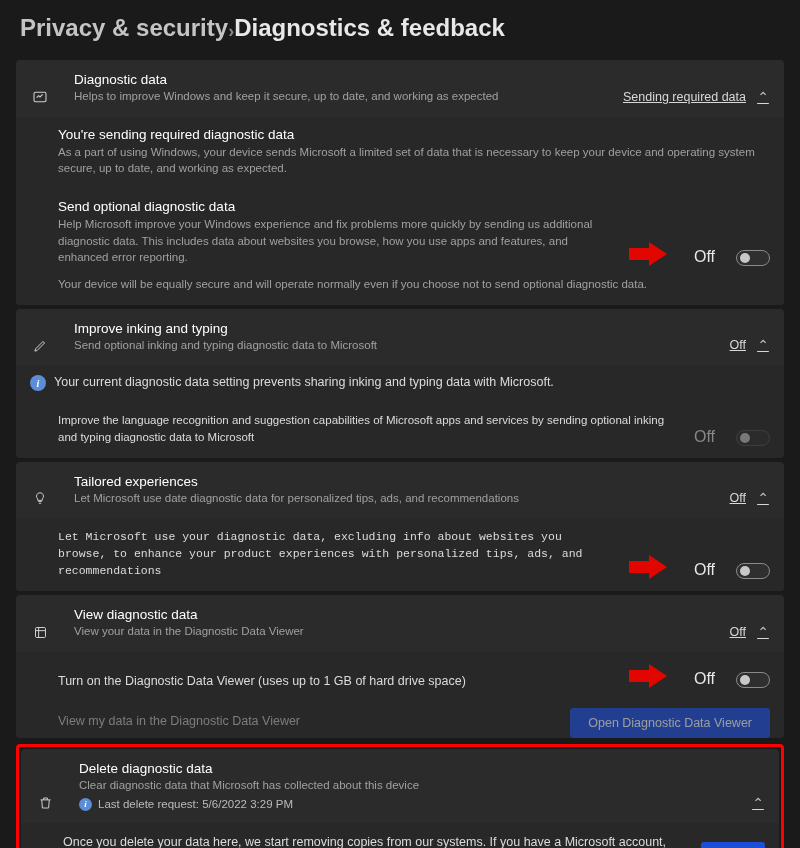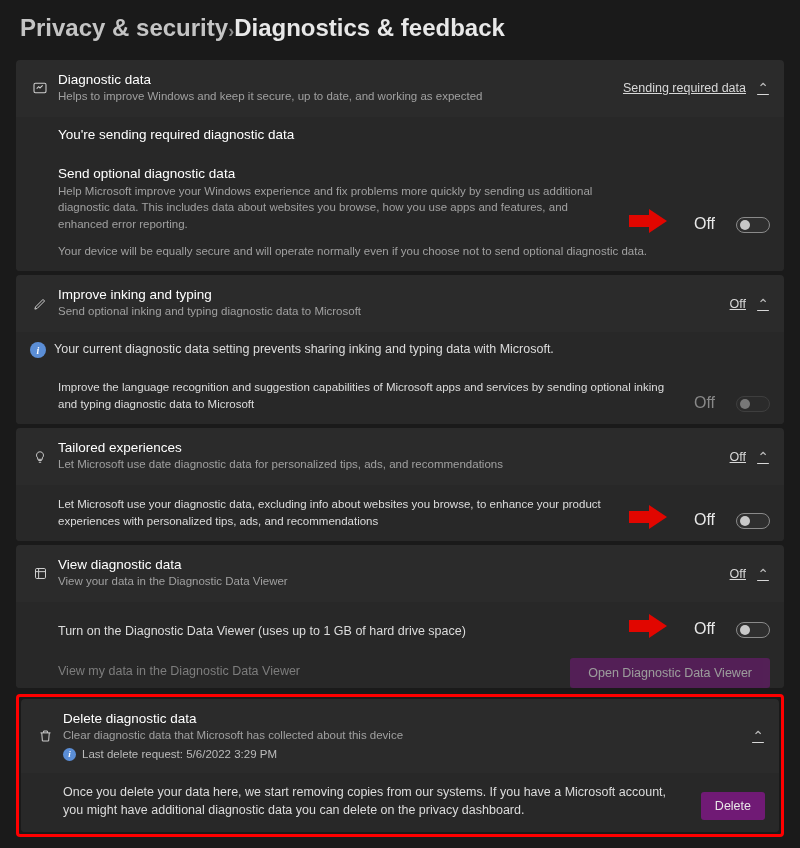--- a/index.html
+++ b/index.html
@@ -2,36 +2,36 @@
 <html><head>
 <meta charset="utf-8">
 <style>
   * { box-sizing: border-box; margin: 0; padding: 0; font-family: "Segoe UI", Arial, sans-serif; }
   body { background: #1a1a1a; color: #e8e8e8; width: 800px; height: 848px; overflow: hidden; }
   .container { padding: 14px 16px; }
   .breadcrumb { display: flex; align-items: flex-end; font-size: 24px; font-weight: 600; margin-bottom: 18px; padding-left: 4px;}
   .breadcrumb .parent { color: #c4c4c4; }
   .breadcrumb .chevron { color: #888; font-size: 18px; }
   .card { background: #2b2b2b; border-radius: 4px; margin-bottom: 4px; overflow: hidden; }
-  .card-head { display: flex; align-items: center; padding: 12px 14px; gap: 8px; cursor: pointer; }
+  .card-head { display: flex; align-items: flex-end; padding: 12px 14px; gap: 24px; cursor: pointer; }
   .icon-slot { width: 20px; display:flex; align-items:center; justify-content:center; color: #cfcfcf; flex-shrink:0;}
   .text-col { flex: 1; }
   .title { font-size: 13.5px; color: #ffffff; }
   .subtitle { font-size: 11.5px; color: #a0a0a0; line-height: 1.45; margin-top: 1px;}
   .right { display:flex; align-items:center; gap: 10px; font-size: 12.5px; color: #d8d8d8; text-decoration: underline;}
   .chev { font-size: 14px; color: #bbb; width: 14px; text-align:center;}
   .toggle { width: 34px; height: 16px; border: 1px solid #8a8a8a; border-radius: 10px; position: relative; background: #2f2f2f;}
   .toggle::after { content:""; width: 10px; height: 10px; background:#c8c8c8; border-radius:50%; position:absolute; top:2px; left:3px;}
   .toggle.disabled { opacity:0.5; border-color:#555;}
   .body { padding: 10px 14px 12px 42px; background:#282828; }
   .body .title { margin-bottom: 2px; }
   .flexrow { display:flex; align-items:flex-end; gap: 21px; }
   .flexrow .text-col { flex:1; }
   .muted-link { color:#7d7d7d; font-size: 12.5px; padding-left: 42px; padding-top:10px; padding-bottom:10px;}
-  .btn { background:#701a75; border:none; color:#e8e8e8; font-size:12.5px; padding:7px 14px; border-radius:3px; cursor:pointer;}
+  .btn { background:#1d4ed8; border:none; color:#e8e8e8; font-size:12.5px; padding:7px 14px; border-radius:3px; cursor:pointer;}
   .btn.wide { padding: 8px 18px; }
   .info-row { display:flex; gap:8px; align-items:flex-start; padding: 10px 14px; background:#282828; font-size:12.5px; color:#dcdcdc;}
   .info-icon { width:16px; height:16px; border-radius:50%; background:#5b8ed6; color:#fff; font-size:10px; display:flex; align-items:center; justify-content:center; flex-shrink:0; font-weight:bold; font-family:Georgia,serif; font-style:italic;}
   .info-icon.small { width:13px; height:13px; font-size:9px;}
   .redbox { border: 3px solid #ff0000; border-radius:4px; margin: 6px 0; padding: 2px;}
   .arrow { position:relative; width:40px; height:24px; margin-right:4px;}
   .arrow-body { position:absolute; left:0; top:6px; width:22px; height:12px; background:#e10600;}
   .arrow-head { position:absolute; left:20px; top:0; width:0; height:0; border-top:12px solid transparent; border-bottom:12px solid transparent; border-left:18px solid #e10600;}
   .last-del { display:flex; align-items:center; gap:6px; font-size:11.5px; color:#bbb; margin-top:4px;}
 </style>
@@ -58,20 +58,21 @@
         <div class="title">Diagnostic data</div>
         <div class="subtitle">Helps to improve Windows and keep it secure, up to date, and working as expected</div>
       </div>
       <div class="right">
         <span>Sending required data</span>
         <span class="chev">⌃</span>
       </div>
     </div>
     <div class="body">
       <div class="title">You're sending required diagnostic data</div>
+      <div class="subtitle">As a part of using Windows, your device sends Microsoft a limited set of data that is necessary to keep your device and operating system secure, up to date, and working as expected.</div>
     </div>
     <div class="body">
       <div class="flexrow">
         <div class="text-col">
           <div class="title">Send optional diagnostic data</div>
           <div class="subtitle">Help Microsoft improve your Windows experience and fix problems more quickly by sending us additional diagnostic data. This includes data about websites you browse, how you use apps and features, and enhanced error reporting.</div>
         </div>
         <div class="arrow">
             <div class="arrow-body"></div>
             <div class="arrow-head"></div>
@@ -126,21 +127,21 @@
         <div class="subtitle">Let Microsoft use date diagnostic data for personalized tips, ads, and recommendations</div>
       </div>
       <div class="right">
         <span>Off</span>
         <span class="chev">⌃</span>
       </div>
     </div>
     <div class="body">
       <div class="flexrow">
         <div class="text-col">
-            <div class="subtitle" style="color:#dcdcdc;">Let Microsoft use your diagnostic data, excluding info about websites you browse, to enhance your product experiences with personalized tips, ads, and recommendations</div>
+            <div class="subtitle" style="color:#dcdcdc;font-family:Liberation Mono, monospace;">Let Microsoft use your diagnostic data, excluding info about websites you browse, to enhance your product experiences with personalized tips, ads, and recommendations</div>
           </div>
         <div class="arrow">
             <div class="arrow-body"></div>
             <div class="arrow-head"></div>
           </div>
         <span>Off</span>
         <div class="toggle"></div>
       </div>
     </div>
   </div>

